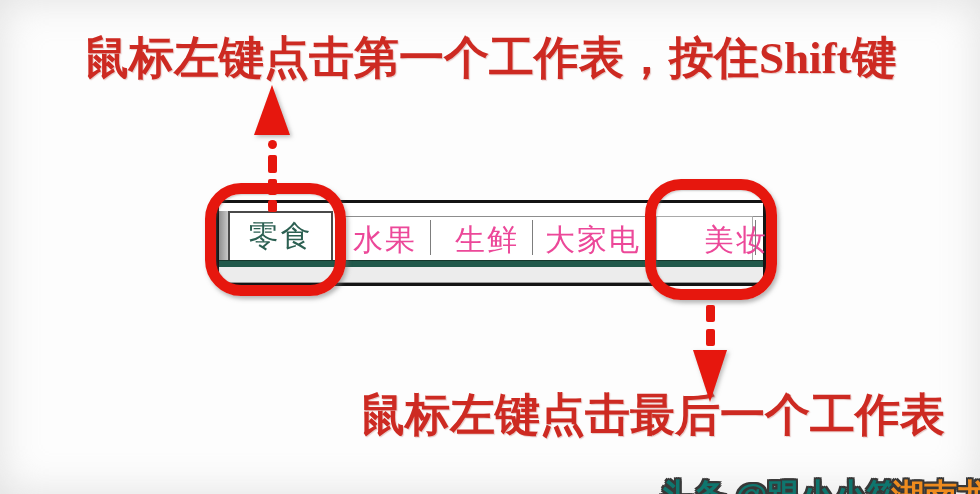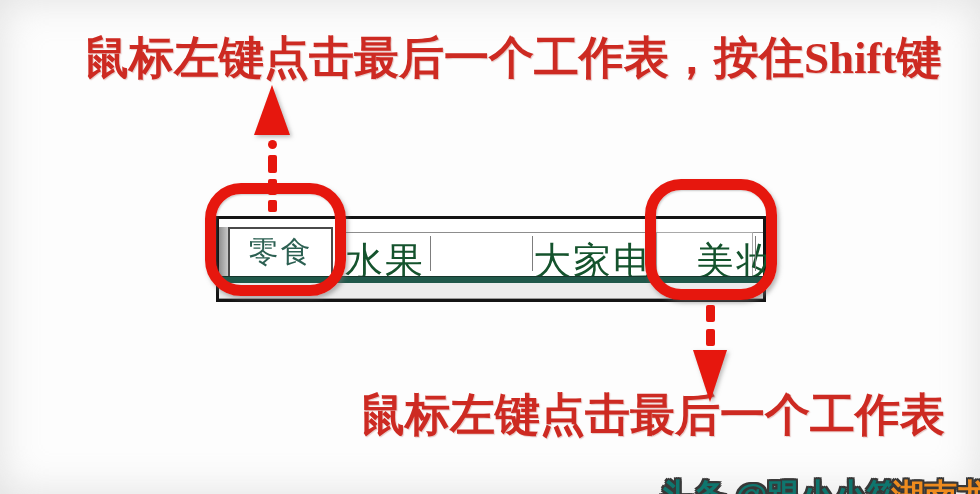--- a/index.html
+++ b/index.html
@@ -13,35 +13,35 @@
   .note{
     position:absolute;color:#cd2a22;font-weight:bold;
     font-family:"Liberation Serif", serif;
     font-size:45px;line-height:1.0;white-space:nowrap;
     text-shadow:1px 1px 1px rgba(160,40,30,.25);
   }
   .note-top{left:84px;top:36px;}
   .note-bottom{left:360px;top:393px;text-align:right;}
   
   .tabbar{
-    position:absolute;left:216px;top:216px;width:550px;height:86px;
+    position:absolute;left:216px;top:200px;width:550px;height:86px;
     background:#ffffff;border:3px solid #141414;box-sizing:border-box;
   }
   .tab-notch{position:absolute;left:0;top:8px;width:9px;height:50px;
     background:linear-gradient(90deg,#8f8f8f,#c9c9c9);}
   .tab-active{
     position:absolute;left:9px;top:8px;width:105px;height:51px;
     background:#ffffff;border:2px solid #4a4a4a;box-sizing:border-box;
     display:flex;align-items:center;justify-content:center;
     font-size:30px;color:#2c6052;letter-spacing:2px;
   }
   .tab-topline{position:absolute;left:120px;right:0;top:13px;height:1px;background:#8d8d8d;}
   .tab-label{
     position:absolute;top:17px;transform:translateX(-50%);
-    font-size:38px;color:#14532d;letter-spacing:2px;white-space:nowrap;
+    font-size:30px;color:#ec4899;letter-spacing:2px;white-space:nowrap;
   }
   .tab-sep{position:absolute;top:17px;width:1px;height:35px;background:#7d7d7d;}
   .tab-box-last{position:absolute;left:437px;top:13px;width:97px;height:46px;
     border:1px solid #a9a9a9;background:#ffffff;box-sizing:border-box;}
   .tab-underline{position:absolute;left:0;right:0;top:57px;height:6px;
     background:#20584a;border-top:1px solid #16362c;}
   .tab-footer{position:absolute;left:0;right:0;top:64px;bottom:0;background:#ececec;
     border-bottom:1px solid #9a9a9a;}
   
   .ring{
@@ -73,37 +73,38 @@
                 -2px -2px 0 #383838,2px 2px 0 #383838,-2px 2px 0 #383838,2px -2px 0 #383838;
   }
   .wm-white{color:#0f766e;margin-top:28px;}
   .wm-orange{color:#ee8b1e;margin-left:-8px;z-index:2;position:relative;}
 </style>
 </head>
 <body>
 
 <div class="canvas">
 
-  <div class="note note-top">鼠标左键点击最后一个工作表，按住Shift键</div>
+  <div class="note note-top">鼠标左键点击第一个工作表，按住Shift键</div>
 
   <div class="tri tri-up"></div>
   <div class="vdash dot" style="left:268px;top:140px;height:9px;"></div>
   <div class="vdash" style="left:268px;top:155px;height:18px;"></div>
   <div class="vdash" style="left:268px;top:179px;height:16px;"></div>
   <div class="vdash" style="left:268px;top:200px;height:12px;z-index:4;"></div>
 
   <div class="tabbar">
     <div class="tab-notch"></div>
     <div class="tab-topline"></div>
 
     <div class="tab-active">零食</div>
 
     <span class="tab-label" style="left:166px;">水果</span>
     <div class="tab-sep" style="left:211px;"></div>
 
+    <span class="tab-label" style="left:268px;">生鲜</span>
     <div class="tab-sep" style="left:313px;"></div>
 
     <span class="tab-label" style="left:374px;">大家电</span>
     <div class="tab-sep" style="left:431px;"></div>
 
     <div class="tab-box-last"></div>
     <span class="tab-label" style="left:491px;margin-left:26px;">美妆</span>
     <div class="tab-sep" style="left:536px;"></div>
 
     <div class="tab-underline"></div>

